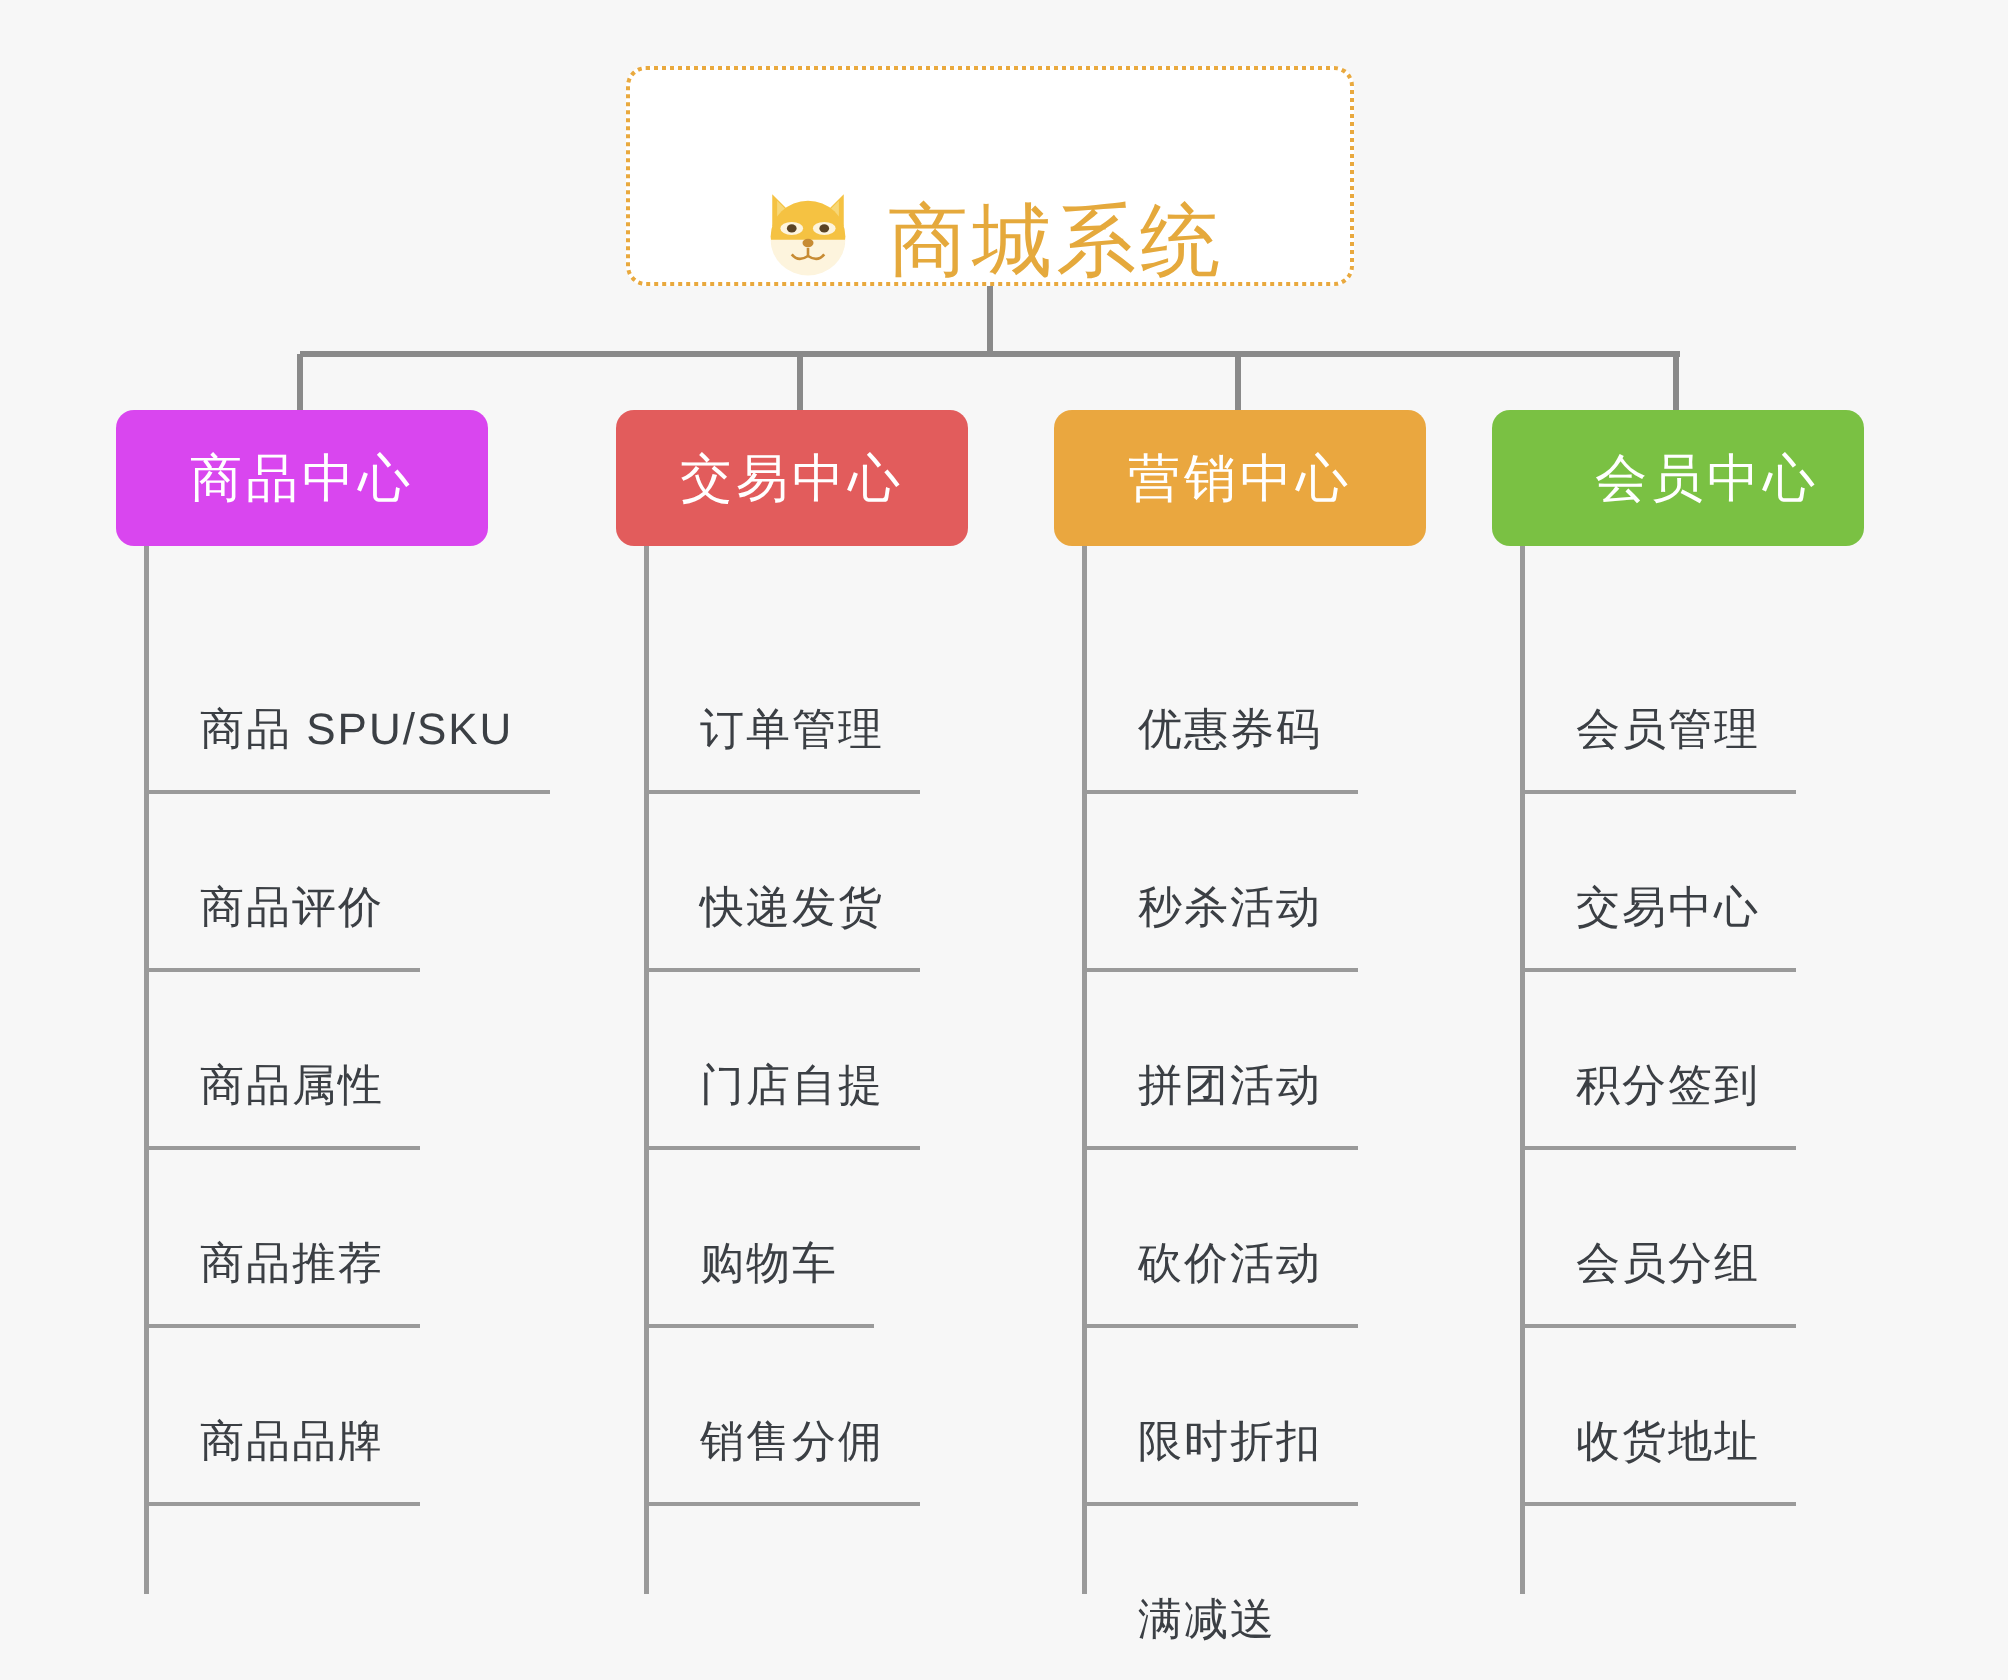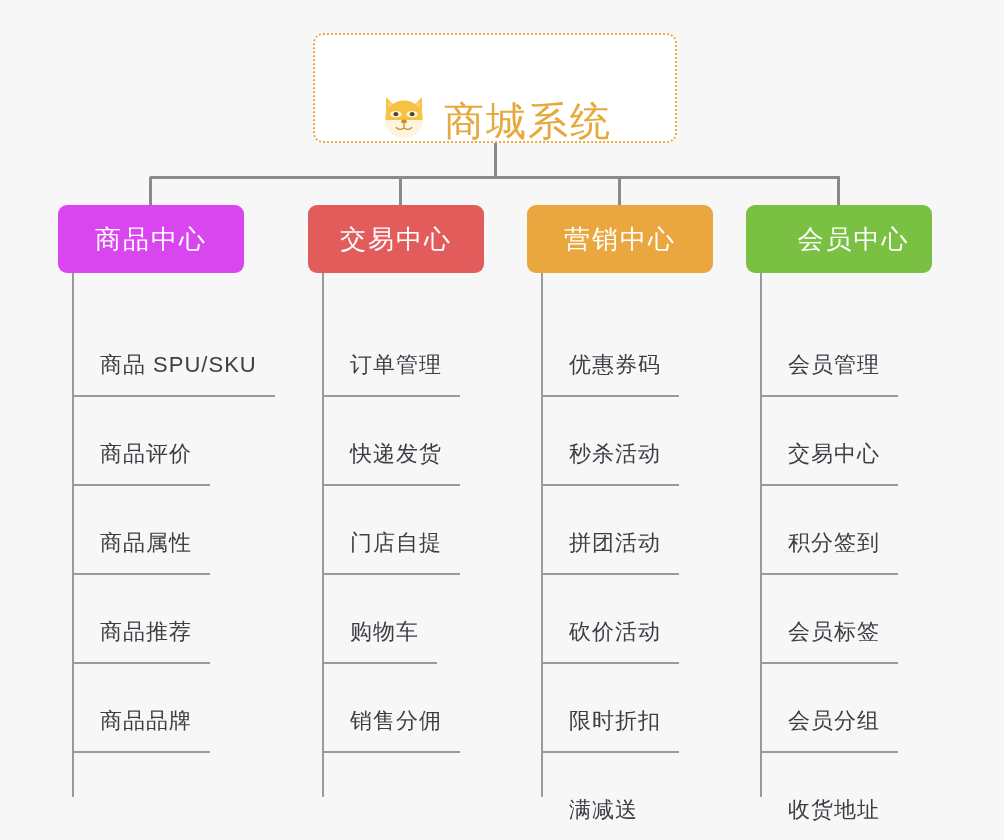--- a/index.html
+++ b/index.html
@@ -230,23 +230,20 @@
           <div class="leaf">
             <div class="leaf-inner"><span class="leaf-label">会员管理</span></div>
           </div>
           <div class="leaf">
             <div class="leaf-inner"><span class="leaf-label">交易中心</span></div>
           </div>
           <div class="leaf">
             <div class="leaf-inner"><span class="leaf-label">积分签到</span></div>
           </div>
           <div class="leaf">
-            <div class="leaf-inner"><span class="leaf-label">会员标签</span></div>
-          </div>
-          <div class="leaf">
             <div class="leaf-inner"><span class="leaf-label">会员分组</span></div>
           </div>
           <div class="leaf">
             <div class="leaf-inner"><span class="leaf-label">收货地址</span></div>
           </div>
         </div>
       </div>
     </div>
 </div>
 

